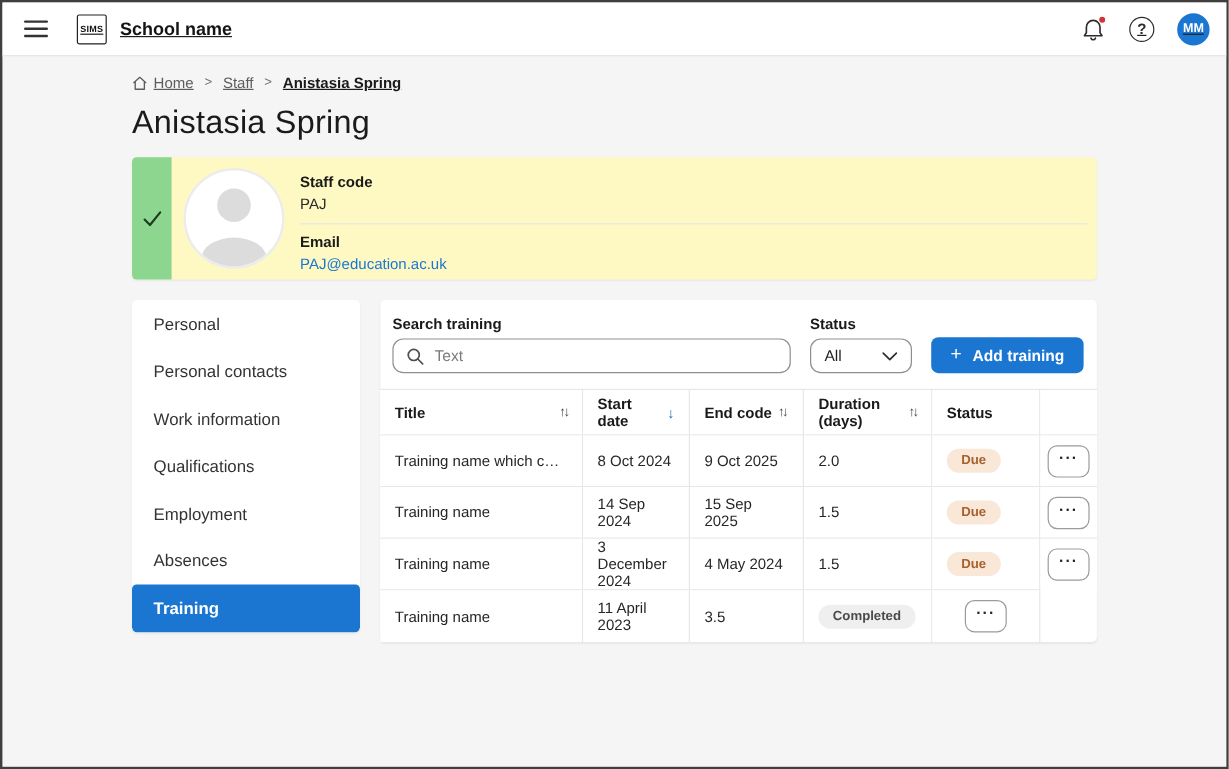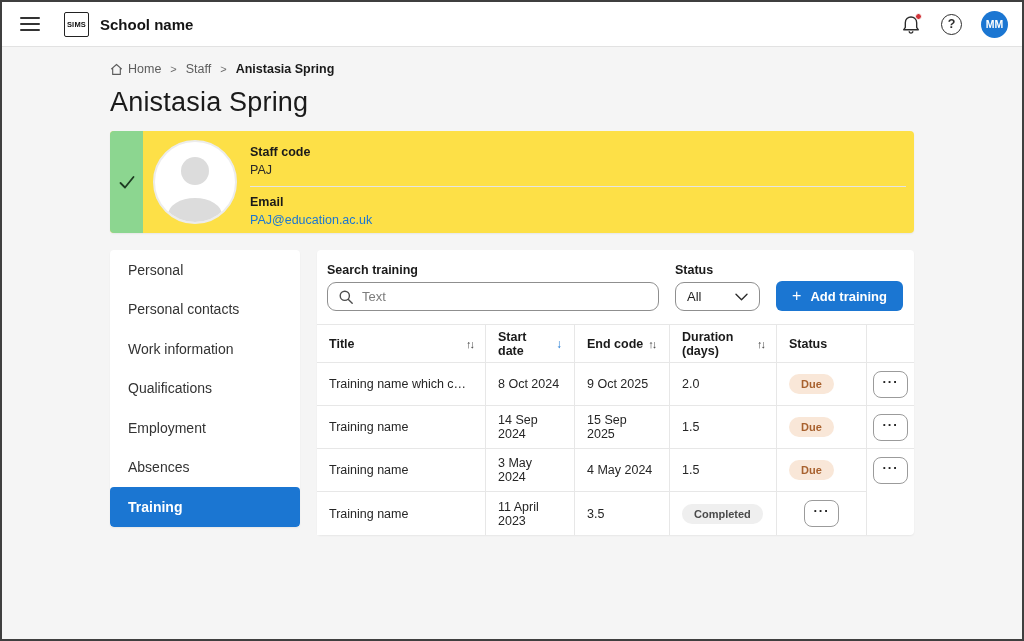--- a/index.html
+++ b/index.html
@@ -1,43 +1,43 @@
 <!DOCTYPE html>
 <html><head>
 <meta charset="utf-8">
 <style>
   * { margin:0; padding:0; box-sizing:border-box; }
   html,body { width:1024px; height:641px; }
   body { font-family:"Liberation Sans", sans-serif; color:#1f1f1f; }
   .screen { width:1024px; height:641px; border:2px solid #3f3f3f; background:#f5f5f5; overflow:hidden; }
 
   
-  .topbar { height:45px; background:#fff; border-bottom:1px solid #e2e2e2; display:flex; align-items:center; padding:0 14px; }
+  .topbar { height:45px; background:#fff; border-bottom:1px solid #e2e2e2; display:flex; align-items:center; padding:0 14px;text-decoration:underline; }
   .hamburger { width:20px; height:14px; display:flex; flex-direction:column; justify-content:space-between; cursor:pointer; margin-left:4px; }
   .hamburger span { height:2px; background:#333; border-radius:1px; }
   .sims-logo { width:25px; height:25px; border:1.6px solid #222; border-radius:2px; display:flex; align-items:center; justify-content:center; margin-left:24px; font-size:7.5px; font-weight:bold; letter-spacing:.2px; color:#111; }
   .school-name { margin-left:11px; font-size:15px; font-weight:700; color:#141414; }
   .topbar-right { margin-left:auto; display:flex; align-items:center; gap:19px; }
   .bell-wrap { position:relative; width:22px; height:22px; cursor:pointer; }
   .bell-dot { position:absolute; top:0; right:0; width:7px; height:7px; border-radius:50%; background:#d13438; border:1px solid #fff; }
   .help-icon { width:21px; height:21px; border:1.5px solid #2c2c2c; border-radius:50%; display:flex; align-items:center; justify-content:center; font-size:12.5px; font-weight:600; color:#2c2c2c; cursor:pointer; }
   .avatar { width:27px; height:27px; border-radius:50%; background:#1b76d2; color:#fff; font-size:10.5px; font-weight:700; display:flex; align-items:center; justify-content:center; cursor:pointer; }
 
   
   .content { padding:15px 108px 0 108px; }
 
   .breadcrumb { display:flex; align-items:center; gap:9px; font-size:12.5px; color:#5d5d5d; }
-  .crumb { display:flex; align-items:flex-end; gap:5px; cursor:pointer; }
+  .crumb { display:flex; align-items:flex-end; gap:5px; cursor:pointer;text-decoration:underline; }
   .crumb-sep { color:#6d6d6d; font-size:11px; }
   .crumb.current { font-weight:700; color:#1a1a1a; cursor:default; }
 
   .page-title { font-size:27px; font-weight:400; color:#1a1a1a; margin-top:11px; letter-spacing:.2px; }
 
   
-  .profile-card { margin-top:13px; height:102px; background:#fde047; border-radius:4px; display:flex; box-shadow:0 1px 2px rgba(0,0,0,.06); }
+  .profile-card { margin-top:13px; height:102px; background:#fef9c3; border-radius:4px; display:flex; box-shadow:0 1px 2px rgba(0,0,0,.06); }
   .status-bar { width:33px; border-radius:4px 0 0 4px; background:#8cd690; display:flex; align-items:center; justify-content:center; }
   .profile-avatar { width:84px; height:84px; border-radius:50%; border:2px solid #ececec; background:#fff; margin:9px 0 0 10px; position:relative; overflow:hidden; flex:0 0 auto; }
   .profile-avatar::before { content:""; position:absolute; top:15px; left:50%; transform:translateX(-50%); width:28px; height:28px; border-radius:50%; background:#dcdcdc; }
   .profile-avatar::after { content:""; position:absolute; bottom:-10px; left:50%; transform:translateX(-50%); width:54px; height:34px; border-radius:50%; background:#dcdcdc; }
   .profile-info { flex:1; padding:14px 8px 12px 13px; display:flex; flex-direction:column; }
   .field-label { font-size:12.5px; font-weight:700; color:#1a1a1a; }
   .field-value { font-size:12.5px; color:#2a2a2a; margin-top:4px; }
   .profile-divider { border:none; border-top:1px solid #e5e5e5; margin:9px 0 8px 0; }
   .email-link { font-size:12.5px; color:#1b76d2; margin-top:4px; text-decoration:none; cursor:pointer; width:max-content; }
 
@@ -223,21 +223,21 @@
           <div class="td">
               <span class="badge due">Due</span>
             </div>
           <div class="td actions">
               <button class="ellipsis-btn">···</button>
             </div>
 
           <div class="td">
               <span class="truncate">Training name</span>
             </div>
-          <div class="td">3 May 2024</div>
+          <div class="td">3 December 2024</div>
           <div class="td">4 May 2024</div>
           <div class="td">1.5</div>
           <div class="td">
               <span class="badge due">Due</span>
             </div>
           <div class="td actions">
               <button class="ellipsis-btn">···</button>
             </div>
 
           <div class="td">

